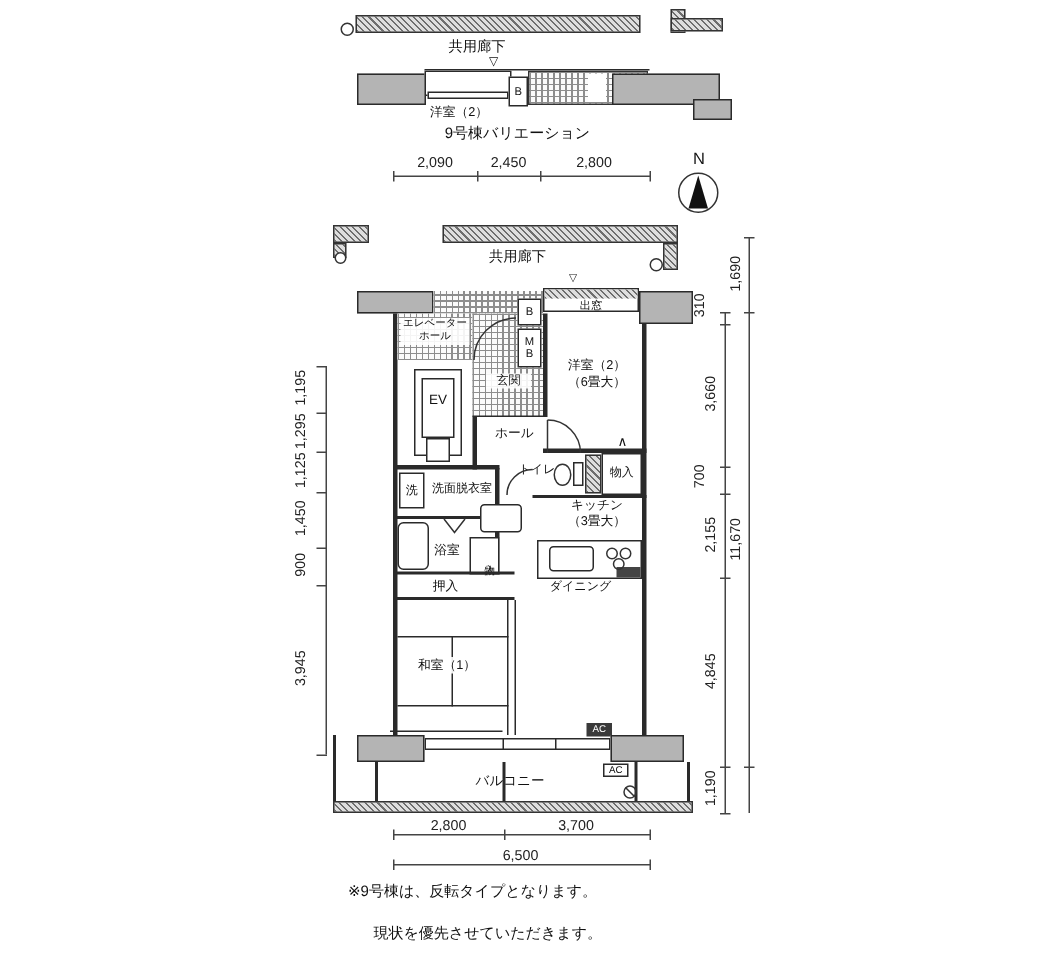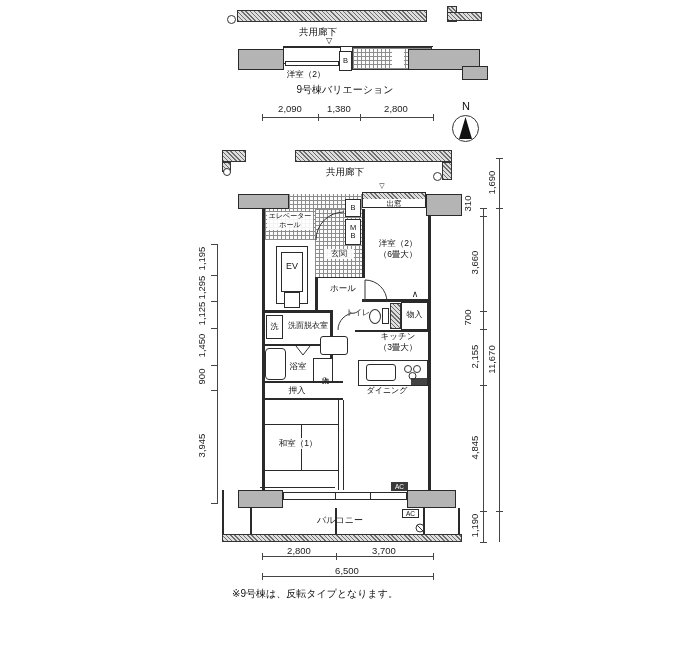--- a/index.html
+++ b/index.html
@@ -51,21 +51,21 @@
     <span>B</span>
   </div>
   <div class="xhatch" style="left:352px;top:47px;width:80px;height:23px;border:1px solid #333"></div>
   <div class="abs" style="left:392px;top:49px;width:12px;height:19px;background:#fff"></div>
   <div class="gblock" style="left:408px;top:49px;width:72px;height:21px"></div>
   <div class="gblock" style="left:462px;top:66px;width:26px;height:14px"></div>
   <div class="rlabel" style="left:278px;top:69px;width:56px">洋室（2）</div>
   <div class="rlabel" style="left:290px;top:84px;width:110px;font-size:10px">9号棟バリエーション</div>
 
   <div class="dim" style="left:268px;top:103px;width:44px">2,090</div>
-  <div class="dim" style="left:317px;top:103px;width:44px">1,380</div>
+  <div class="dim" style="left:317px;top:103px;width:44px">2,450</div>
   <div class="dim" style="left:374px;top:103px;width:44px">2,800</div>
   <div class="dline" style="left:262px;top:117px;width:172px;height:1px"></div>
   <div class="tickv" style="left:262px;top:114px"></div>
   <div class="tickv" style="left:318px;top:114px"></div>
   <div class="tickv" style="left:360px;top:114px"></div>
   <div class="tickv" style="left:433px;top:114px"></div>
 
   <div class="rlabel" style="left:458px;top:100px;width:16px;font-size:11px">N</div>
   <div class="circle" style="left:452px;top:115px;width:27px;height:27px"></div>
 
@@ -220,20 +220,21 @@
   <div class="dline" style="left:262px;top:556px;width:172px;height:1px"></div>
   <div class="tickv" style="left:262px;top:553px"></div>
   <div class="tickv" style="left:336px;top:553px"></div>
   <div class="tickv" style="left:433px;top:553px"></div>
   <div class="dim" style="left:325px;top:565px;width:44px">6,500</div>
   <div class="dline" style="left:262px;top:576px;width:172px;height:1px"></div>
   <div class="tickv" style="left:262px;top:573px"></div>
   <div class="tickv" style="left:433px;top:573px"></div>
 
   <div class="note" style="left:232px;top:587px">※9号棟は、反転タイプとなります。</div>
+  <div class="note" style="left:249px;top:615px">現状を優先させていただきます。</div>
 
   <svg class="overlay" width="700" height="650" viewBox="0 0 700 650">
     <polygon points="465.5,117 459,139 472,139" fill="#111"></polygon>
     <path d="M 316,240 A 28 28 0 0 1 344,212" fill="none" stroke="#333" stroke-width="1"></path>
     <path d="M 365,280 A 22 22 0 0 1 387,302" fill="none" stroke="#333" stroke-width="1"></path>
     <line x1="365" y1="280" x2="365" y2="302" stroke="#333" stroke-width="1"></line>
     <path d="M 338,330 A 17 17 0 0 1 355,313" fill="none" stroke="#333" stroke-width="1"></path>
     <polyline points="296,346 303,355 310,346" fill="none" stroke="#333" stroke-width="1"></polyline>
     <circle cx="408" cy="369" r="3.5" fill="none" stroke="#333" stroke-width="1"></circle>
     <circle cx="417" cy="369" r="3.5" fill="none" stroke="#333" stroke-width="1"></circle>

